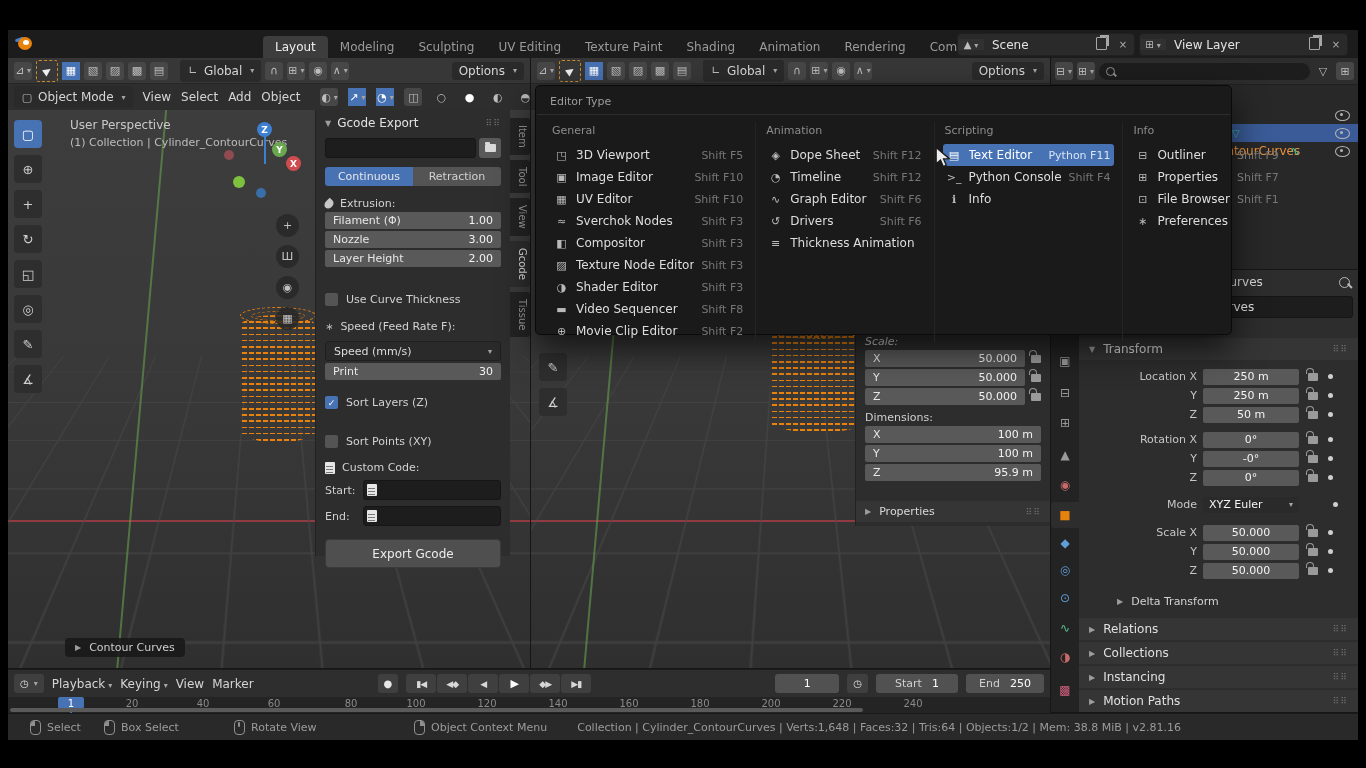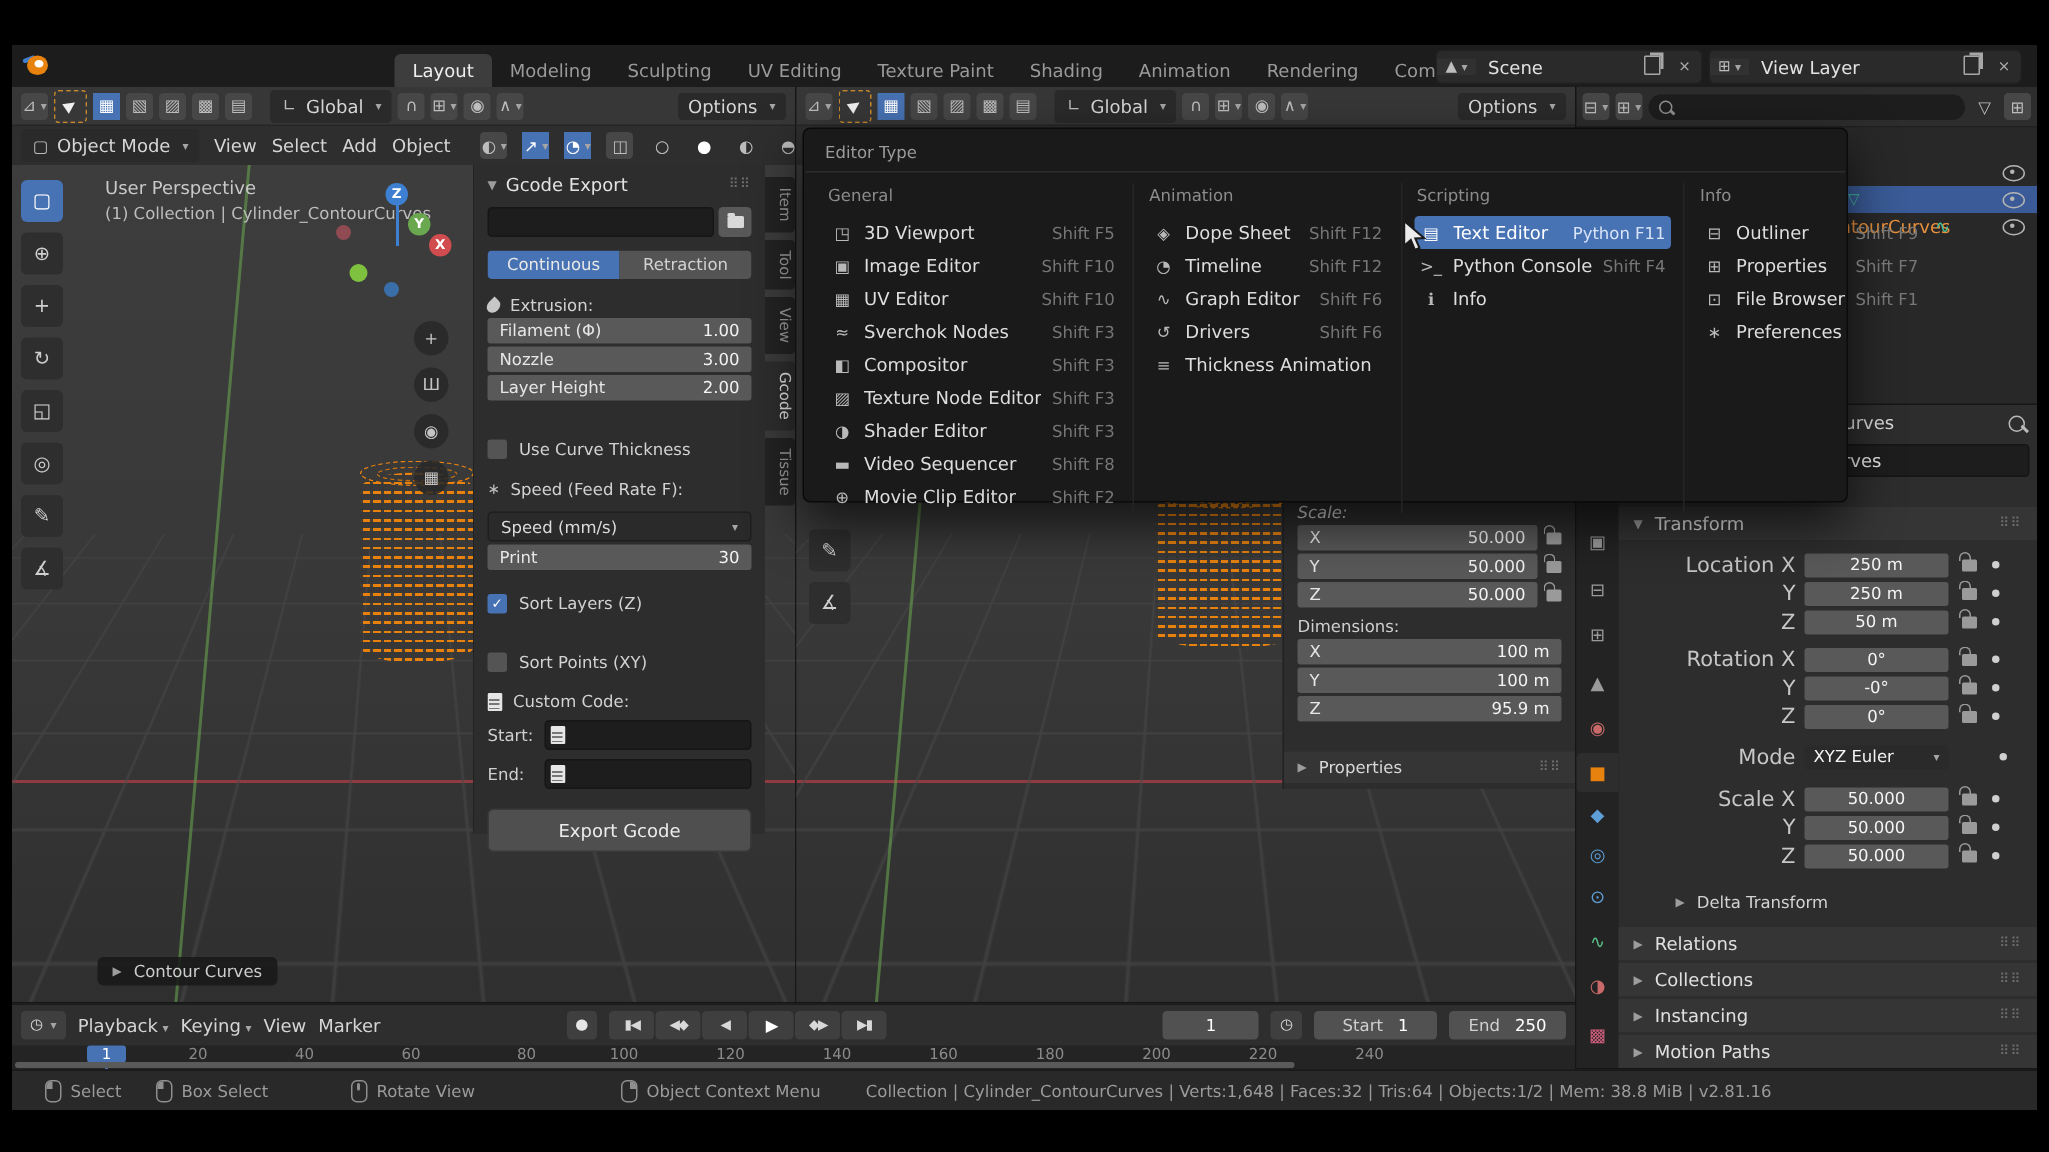--- a/index.html
+++ b/index.html
@@ -148,21 +148,21 @@
   .ptab.c-red{color:#c96a6a;}
   .ptab.c-pink2{color:#d05f7e;}
   #pcontent{position:absolute;left:28px;top:0;right:0;bottom:0;}
   .bcrow{position:absolute;left:0;top:0;right:0;height:24px;display:flex;align-items:center;gap:6px;padding:0 8px;color:#d9d9d9;font-size:12px;}
   .pin{position:relative;width:9px;height:9px;border:1.5px solid #b9b9b9;border-radius:50%;}
   .pin::after{content:"";position:absolute;left:7px;top:7px;width:6px;height:1.5px;background:#b9b9b9;transform:rotate(45deg);}
   .namefield{position:absolute;left:5px;top:26px;right:5px;height:20px;background:#1d1d1d;border:1px solid #151515;border-radius:3px;display:flex;align-items:center;color:#e6e6e6;padding-left:24px;overflow:hidden;white-space:nowrap;}
   .pheadstrip{position:absolute;left:0;right:0;height:22px;background:#353535;display:flex;align-items:center;gap:8px;padding:0 10px;color:#e0e0e0;box-sizing:border-box;}
   .pheadstrip .tri{font-size:8px;color:#9d9d9d;}
   .trow{position:absolute;height:17px;display:flex;align-items:center;right:0;left:0;}
-  .trow .tl{width:118px;text-align:right;color:#c6c6c6;font-size:14px;padding-right:6px;flex:none;}
+  .trow .tl{width:118px;text-align:right;color:#c6c6c6;font-size:11px;padding-right:6px;flex:none;}
   .trow .tf{width:96px;background:#595959;border-radius:2px;height:16px;display:flex;align-items:center;justify-content:center;color:#f4f4f4;font-size:11px;flex:none;}
   .trow .tf.dd{background:#2a2a2a;justify-content:flex-start;padding:0 6px;width:84px;}
   .kdot{width:5px;height:5px;border-radius:50%;background:#cfcfcf;margin-left:10px;flex:none;}
   .subpanel{position:absolute;left:10px;color:#d2d2d2;font-size:11px;display:flex;gap:8px;align-items:center;}
 
   
   #timeline{left:0;top:639px;width:1042px;height:43px;background:#2e2e2e;border-top:1px solid #1c1c1c;}
   #tlhead{position:absolute;left:0;top:0;right:0;height:27px;display:flex;align-items:center;gap:8px;padding:0 6px;}
   .tbtn{background:#3f3f3f;border-radius:3px;height:19px;display:flex;align-items:center;justify-content:center;padding:0 6px;color:#d8d8d8;font-size:10px;gap:2px;}
   .transport{display:flex;gap:1px;}

